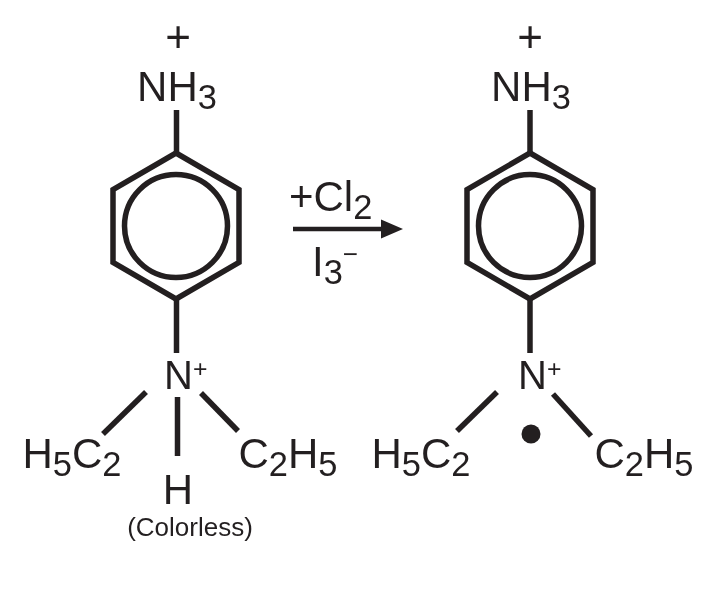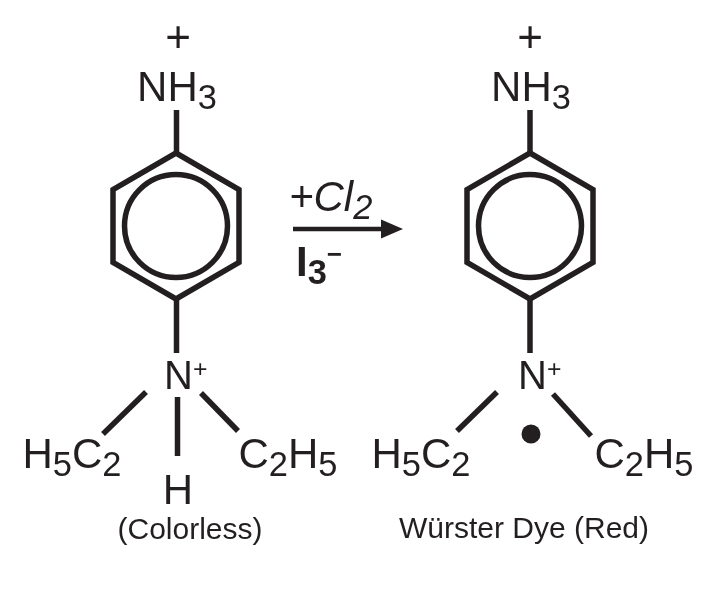--- a/index.html
+++ b/index.html
@@ -20,21 +20,21 @@
   .txt {
     position: absolute;
     line-height: 1;
     white-space: nowrap;
     color: #231f20;
   }
   .ctr { transform: translateX(-50%); }
   .f44 { font-size: 44px; }
   .f40 { font-size: 40px; }
   .f34 { font-size: 42px; }
-  .f25 { font-size: 30px; }
+  .f25 { font-size: 26px; }
   .txt sub { font-size: 0.82em; vertical-align: -0.22em; }
   .txt sup { font-size: 0.62em; vertical-align: 0.5em; }
   .caption { white-space: pre; }
 </style>
 </head>
 <body>
 
 <div class="stage">
 
   <svg class="drawing" viewBox="0 0 706 607">
@@ -66,30 +66,29 @@
   <div class="txt f40" style="left:164px; top:355px;"><span>N</span><sup>+</sup></div>
 
   <div class="txt f34 ctr" style="left:72px; top:433px;"><span>H</span><sub>5</sub><span>C</span><sub>2</sub></div>
 
   <div class="txt f34 ctr" style="left:288px; top:433px;"><span>C</span><sub>2</sub><span>H</span><sub>5</sub></div>
 
   <div class="txt f34 ctr" style="left:178px; top:469px;">H</div>
 
   <div class="txt f25 ctr" style="left:190px; top:514px;">(Colorless)</div>
 
-  <div class="txt f34" style="left:289px; top:176px;font-style:italic;"><span>+Cl</span><sub>2</sub></div>
+  <div class="txt f34" style="left:289px; top:176px;"><span>+Cl</span><sub>2</sub></div>
 
-  <div class="txt f34" style="left:296px; top:241px;font-weight:bold;"><span>I</span><sub>3</sub><sup>−</sup></div>
+  <div class="txt f34" style="left:312px; top:241px;"><span>I</span><sub>3</sub><sup>−</sup></div>
 
   <div class="txt f44 ctr" style="left:530px; top:15px;">+</div>
 
   <div class="txt f34 ctr" style="left:531px; top:66px;"><span>NH</span><sub>3</sub></div>
 
   <div class="txt f40" style="left:518px; top:355px;"><span>N</span><sup>+</sup></div>
 
   <div class="txt f34 ctr" style="left:421px; top:433px;"><span>H</span><sub>5</sub><span>C</span><sub>2</sub></div>
 
   <div class="txt f34 ctr" style="left:644px; top:433px;"><span>C</span><sub>2</sub><span>H</span><sub>5</sub></div>
 
-  <div class="txt f25 ctr" style="left:524px; top:513px;">Würster Dye (Red)</div>
 
 
 </div>
 
 </body></html>

